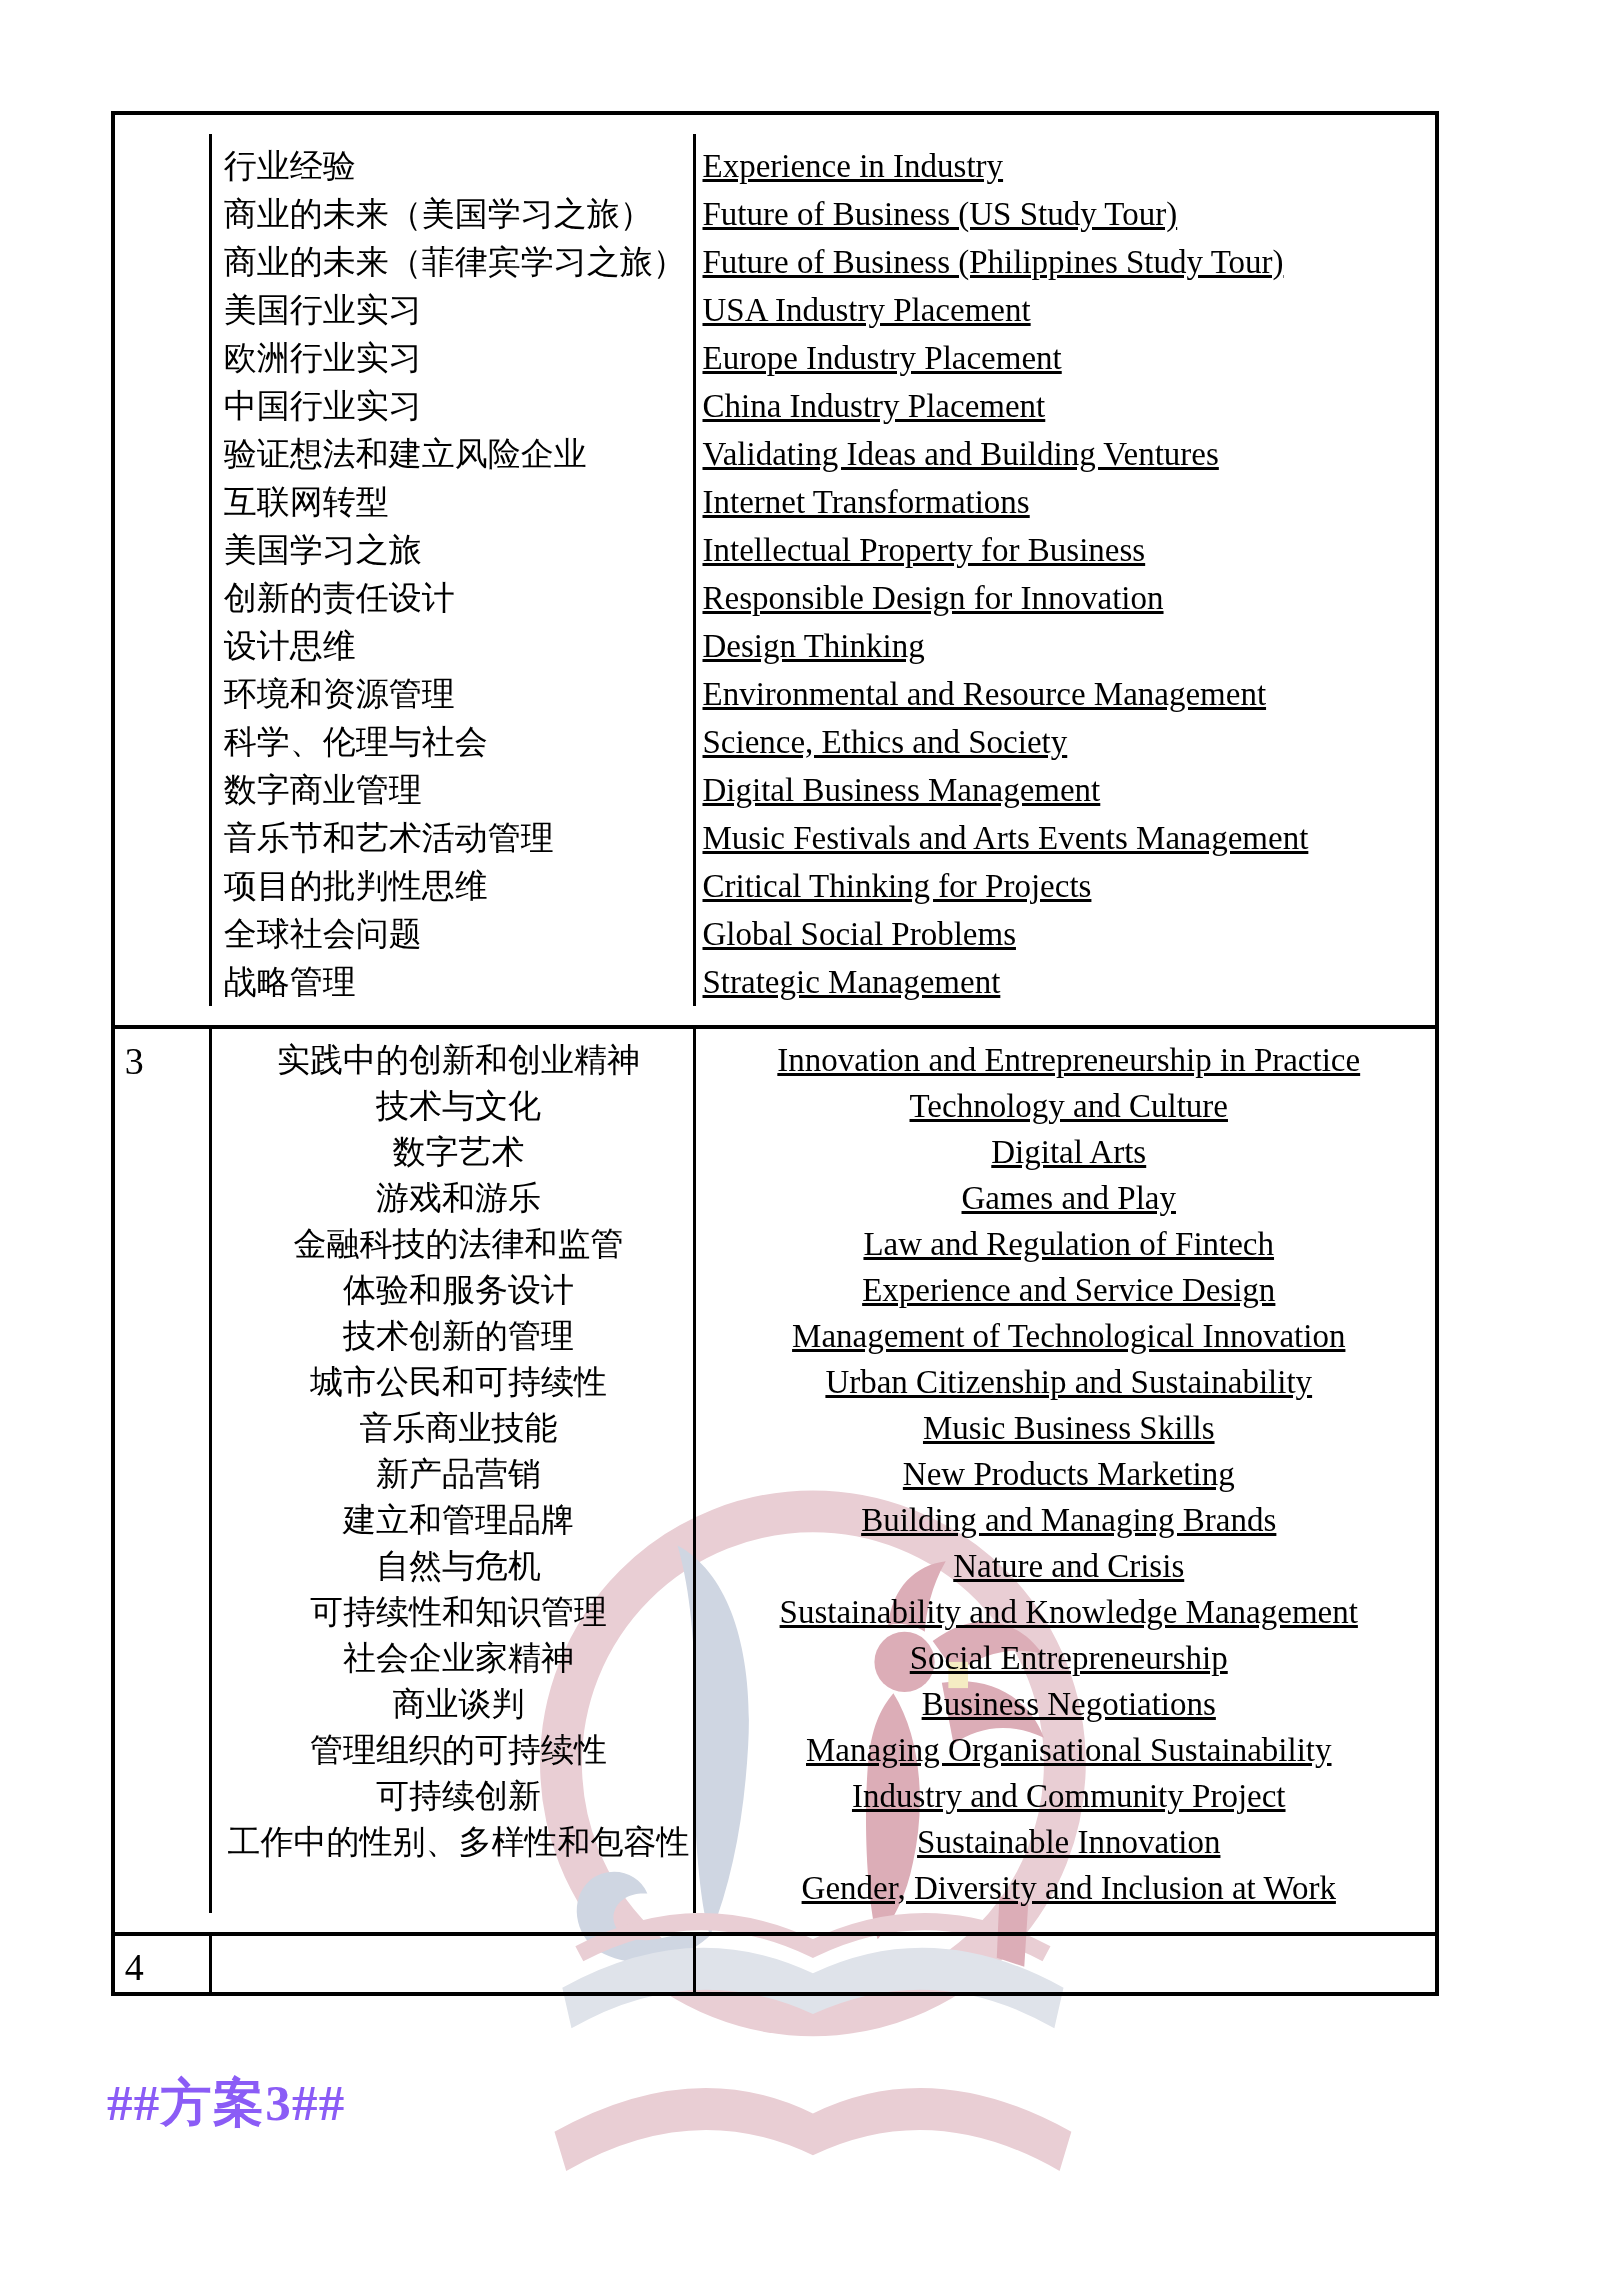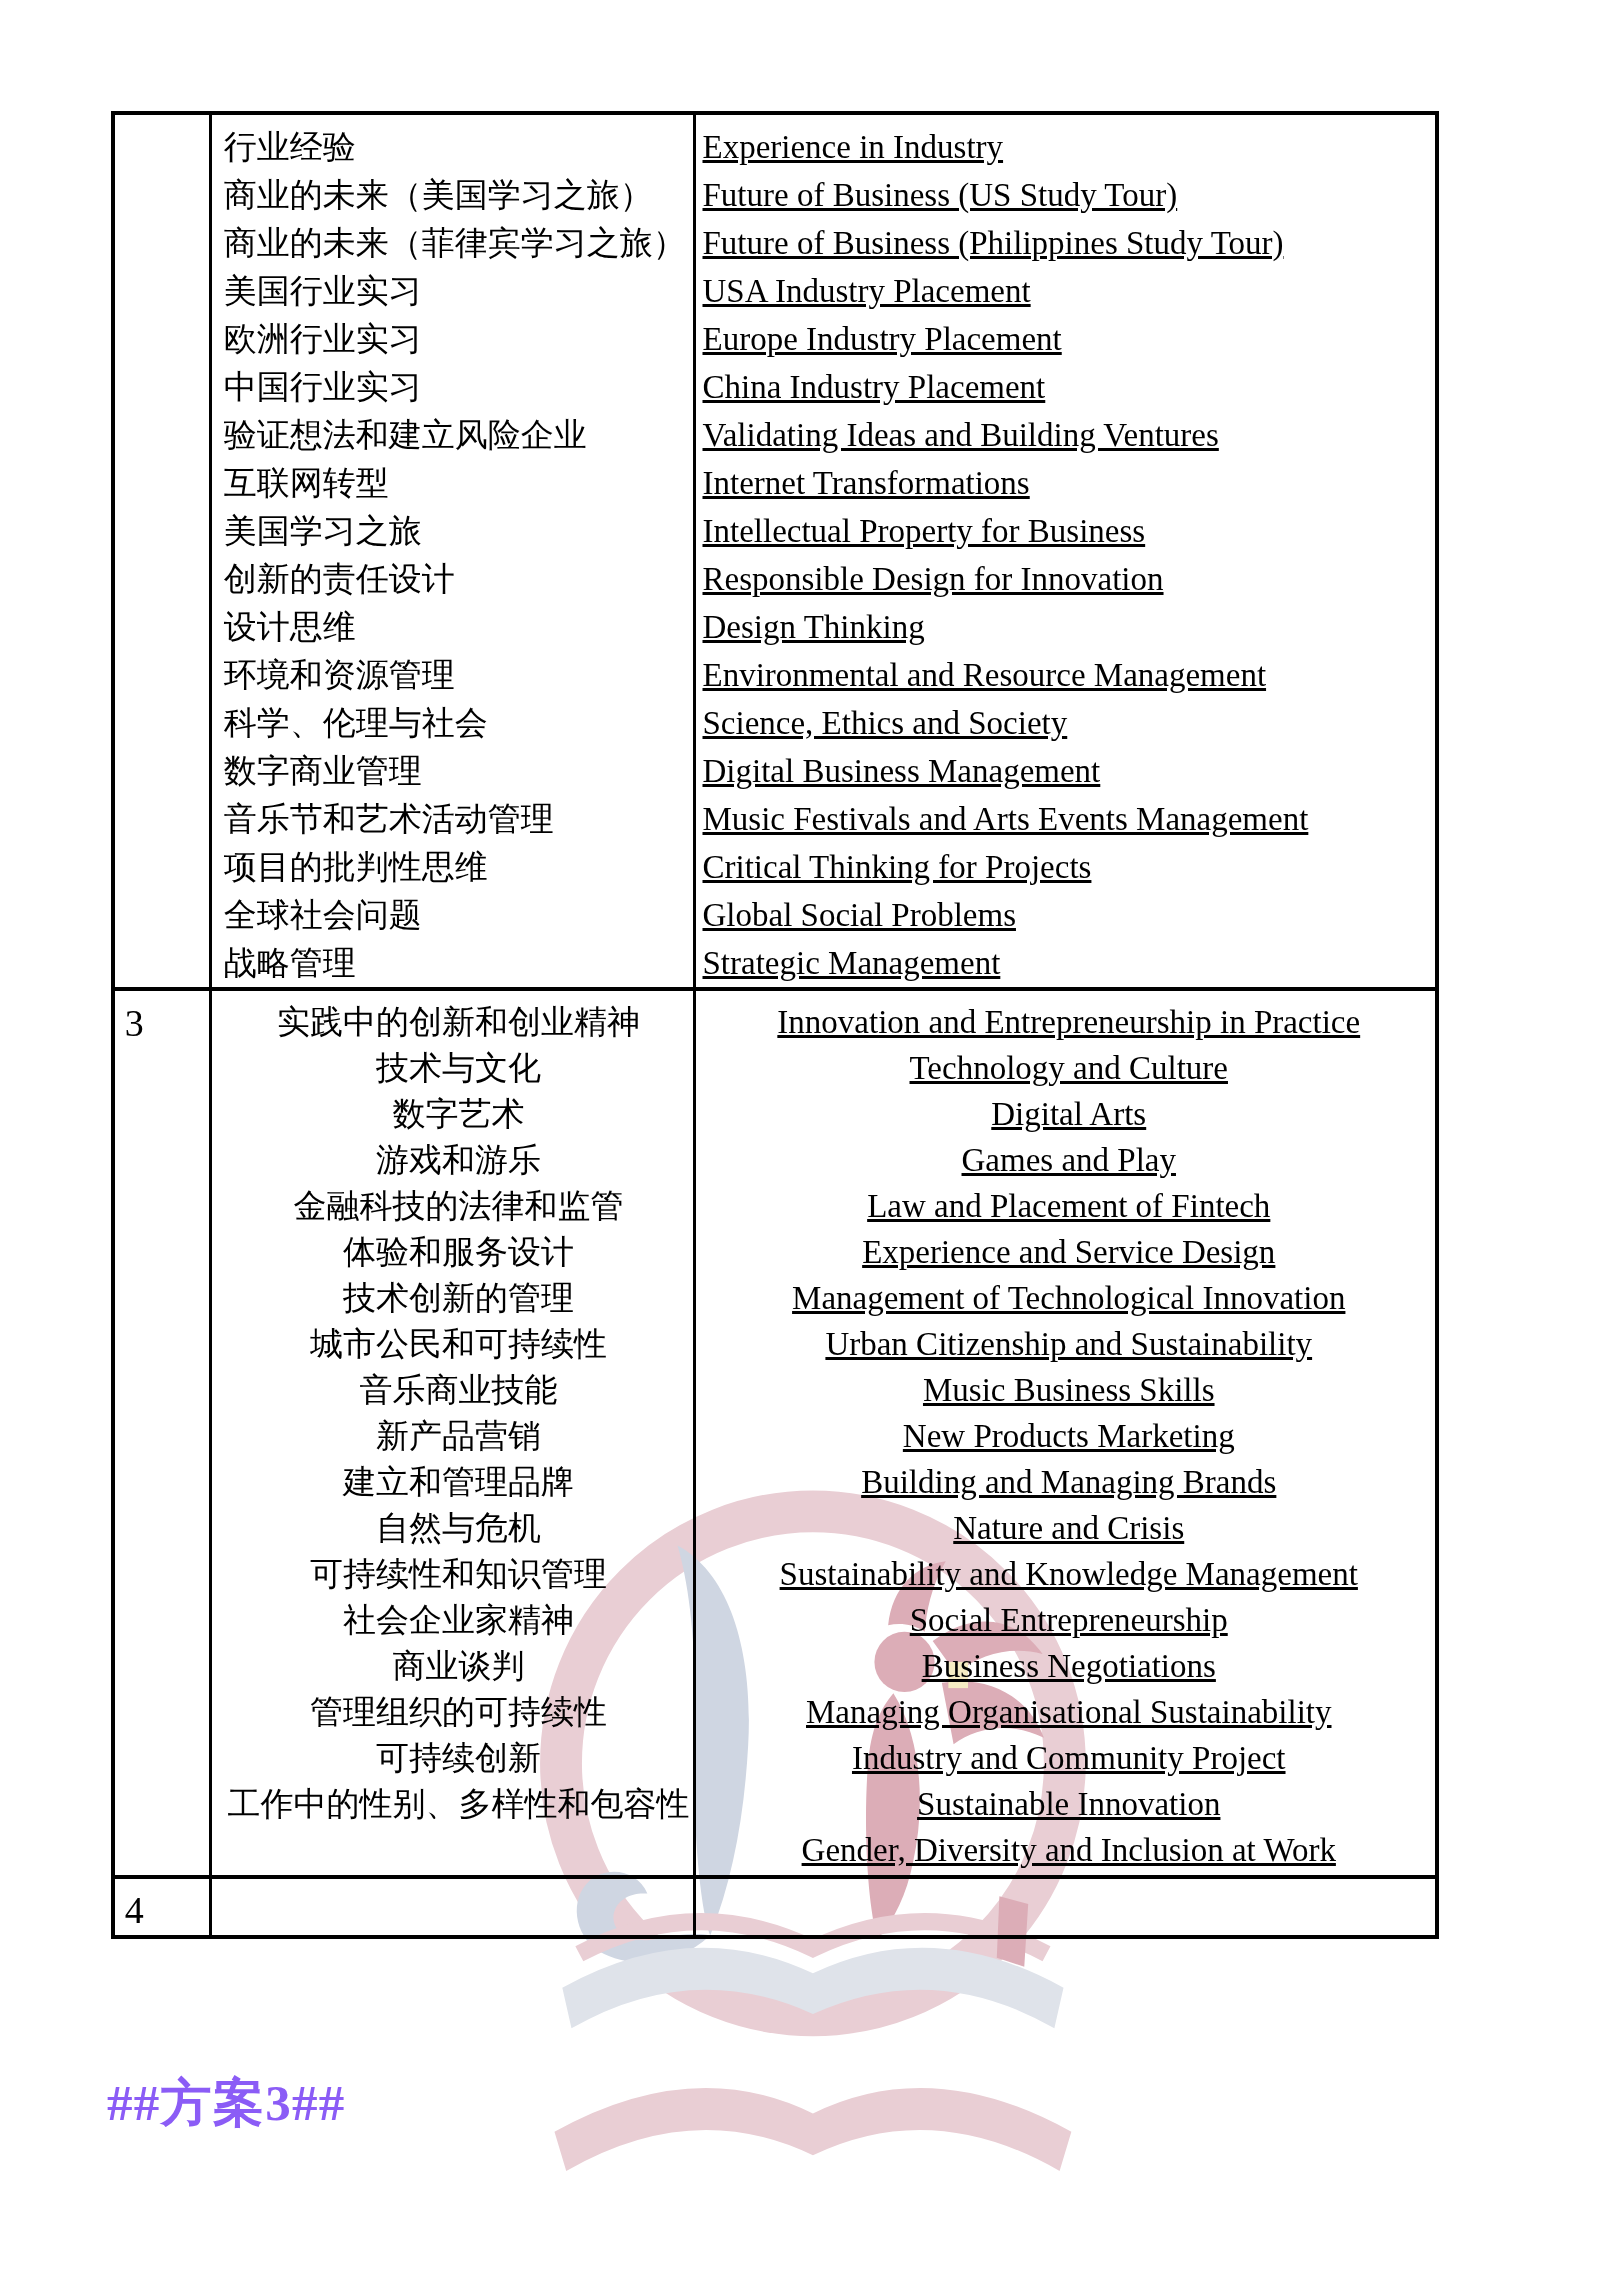--- a/index.html
+++ b/index.html
@@ -22,21 +22,21 @@
   }
   .course-table {
     position: absolute;
     left: 111px;
     top: 111px;
     display: grid;
     grid-template-columns: 94px 484px 742px;
     border: 4.6px solid #000;
     background: transparent;
   }
-  .cell { vertical-align: top; overflow: visible; }
+  .cell { vertical-align: top; overflow: visible; margin-top: 19px; }
   .c-zh, .c-en { border-left: 3.3px solid #000; }
   .bt { border-top: 4.6px solid #000; }
   .sec1 { height: 872px; }
   .sec3 { height: 888px; }
   .sec4 { height: 60px; }
   .c-num { padding: 7.9px 0 0 9.8px; }
   .c-zh  { padding: 7.9px 0 0 11.8px; }
   .c-en  { padding: 7.9px 0 0 6.5px; text-decoration: underline; }
   .sec4.c-num { padding-top: 6.5px; }
   .num-val { font-size: 38px; line-height: 48px; }
@@ -142,21 +142,21 @@
       <div class="ln">商业谈判</div>
       <div class="ln">管理组织的可持续性</div>
       <div class="ln">可持续创新</div>
       <div class="ln">工作中的性别、多样性和包容性</div>
     </div>
     <div class="cell c-en sec3 bt">
       <div class="ln">Innovation and Entrepreneurship in Practice</div>
       <div class="ln">Technology and Culture</div>
       <div class="ln">Digital Arts</div>
       <div class="ln">Games and Play</div>
-      <div class="ln">Law and Placement of Fintech</div>
+      <div class="ln">Law and Regulation of Fintech</div>
       <div class="ln">Experience and Service Design</div>
       <div class="ln">Management of Technological Innovation</div>
       <div class="ln">Urban Citizenship and Sustainability</div>
       <div class="ln">Music Business Skills</div>
       <div class="ln">New Products Marketing</div>
       <div class="ln">Building and Managing Brands</div>
       <div class="ln">Nature and Crisis</div>
       <div class="ln">Sustainability and Knowledge Management</div>
       <div class="ln">Social Entrepreneurship</div>
       <div class="ln">Business Negotiations</div>

